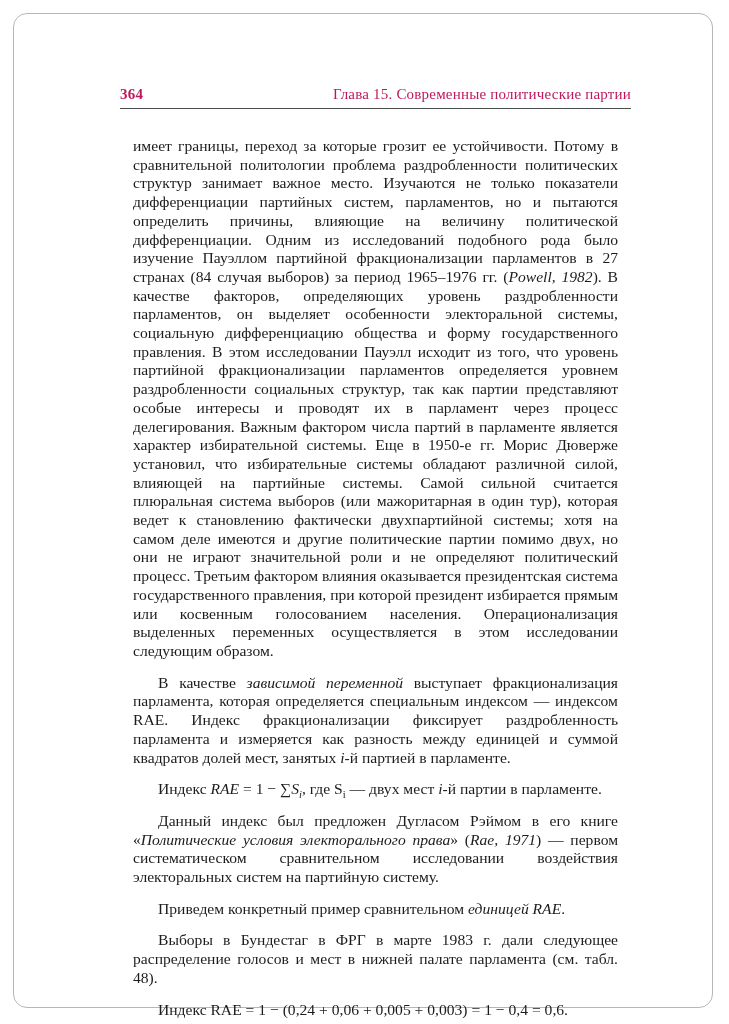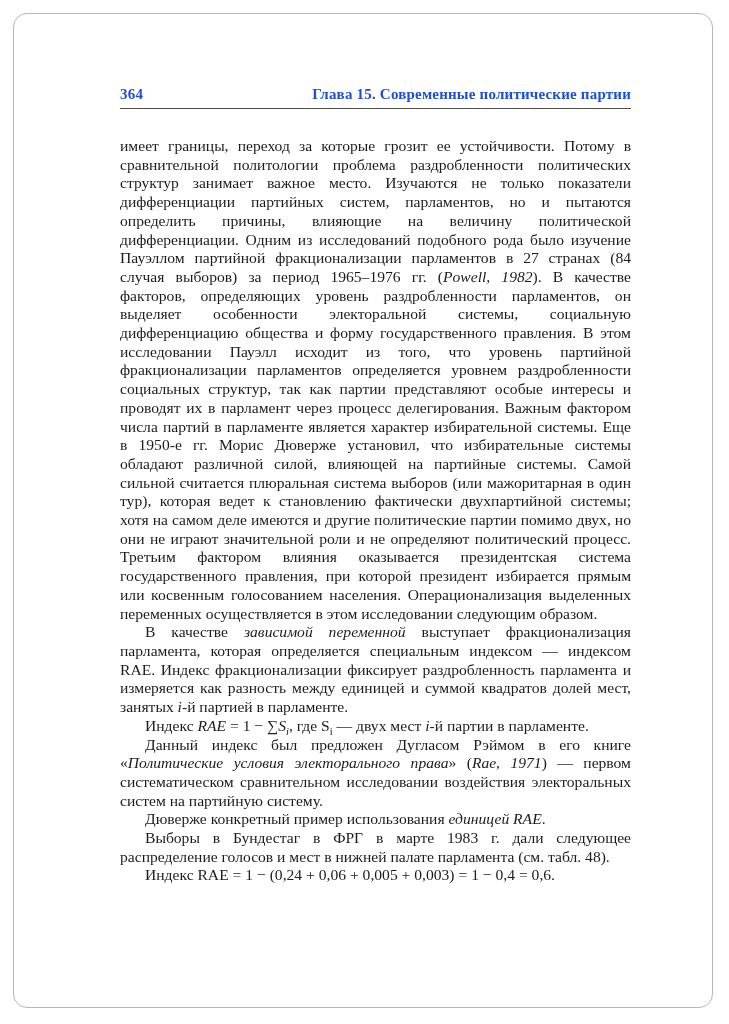--- a/index.html
+++ b/index.html
@@ -31,44 +31,44 @@
     position: absolute;
     left: 120px;
     top: 86px;
     width: 511px;
   }
   .running-header {
     display: flex;
     justify-content: space-between;
     align-items: flex-end;
     font-size: 15px;
-    color: #1d4ed8;
+    color: #be185d;
     letter-spacing: 0.2px;
   }
   .page-num {
     font-weight: bold;
   }
   .chapter-title {
-    font-weight: bold;
+    font-weight: normal;
   }
   .header-rule {
     margin-top: 5px;
     border-bottom: 1px solid #4d4d4d;
     height: 0;
   }
   .body-text {
     margin-top: 28px;
     font-size: 15.6px;
     line-height: 18.7px;
     text-align: justify;
     hyphens: auto;
     -webkit-hyphens: auto;
   }
   p.para {
-    margin: 0;
+    margin: 13px;
     padding: 0;
   }
   p.para.indent {
     text-indent: 25px;
   }
   sub {
     font-size: 0.68em;
     line-height: 0;
   }
   i sub, sub.it {
@@ -84,17 +84,17 @@
   <div class="running-header">
     <span class="page-num">364</span>
     <span class="chapter-title">Глава 15. Современные политические партии</span>
   </div>
   <div class="header-rule"></div>
   <div class="body-text" id="body-text">
       <p class="para"><span>имеет границы, переход за которые грозит ее устойчивости. Потому в сравнительной политологии проблема раздробленности политических структур занимает важное место. Изучаются не только показатели дифференциации партийных систем, парламентов, но и пытаются определить причины, влияющие на величину политической дифференциации. Одним из исследований подобного рода было изучение Пауэллом партийной фракционализации парламентов в 27 странах (84 случая выборов) за период 1965–1976 гг. (</span><i>Powell, 1982</i><span>). В качестве факторов, определяющих уровень раздробленности парламентов, он выделяет особенности электоральной системы, социальную дифференциацию общества и форму государственного правления. В этом исследовании Пауэлл исходит из того, что уровень партийной фракционализации парламентов определяется уровнем раздробленности социальных структур, так как партии представляют особые интересы и проводят их в парламент через процесс делегирования. Важным фактором числа партий в парламенте является характер избирательной системы. Еще в 1950-е гг. Морис Дюверже установил, что избирательные системы обладают различной силой, влияющей на партийные системы. Самой сильной считается плюральная система выборов (или мажоритарная в один тур), которая ведет к становлению фактически двухпартийной системы; хотя на самом деле имеются и другие политические партии помимо двух, но они не играют значительной роли и не определяют политический процесс. Третьим фактором влияния оказывается президентская система государственного правления, при которой президент избирается прямым или косвенным голосованием населения. Операционализация выделенных переменных осуществляется в этом исследовании следующим образом.</span></p>
       <p class="para indent"><span>В качестве </span><i>зависимой переменной</i><span> выступает фракционализация парламента, которая определяется специальным индексом — индексом RAE. Индекс фракционализации фиксирует раздробленность парламента и измеряется как разность между единицей и суммой квадратов долей мест, занятых </span><i>i</i><span>-й партией в парламенте.</span></p>
       <p class="para indent"><span>Индекс </span><i>RAE</i><span> = 1 − ∑</span><i>S</i><sub class="it">i</sub><span>, где S</span><sub>i</sub><span> — двух мест </span><i>i</i><span>-й партии в парламенте.</span></p>
       <p class="para indent"><span>Данный индекс был предложен Дугласом Рэймом в его книге «</span><i>Политические условия электорального права</i><span>» (</span><i>Rae, 1971</i><span>) — первом систематическом сравнительном исследовании воздействия электоральных систем на партийную систему.</span></p>
-      <p class="para indent"><span>Дюверже конкретный пример использования </span><i>единицей RAE</i><span>.</span></p>
+      <p class="para indent"><span>Приведем конкретный пример сравнительном </span><i>единицей RAE</i><span>.</span></p>
       <p class="para indent"><span>Выборы в Бундестаг в ФРГ в марте 1983 г. дали следующее распределение голосов и мест в нижней палате парламента (см. табл. 48).</span></p>
       <p class="para indent"><span>Индекс RAE = 1 − (0,24 + 0,06 + 0,005 + 0,003) = 1 − 0,4 = 0,6.</span></p>
     </div>
 </div>
 
 </body></html>

